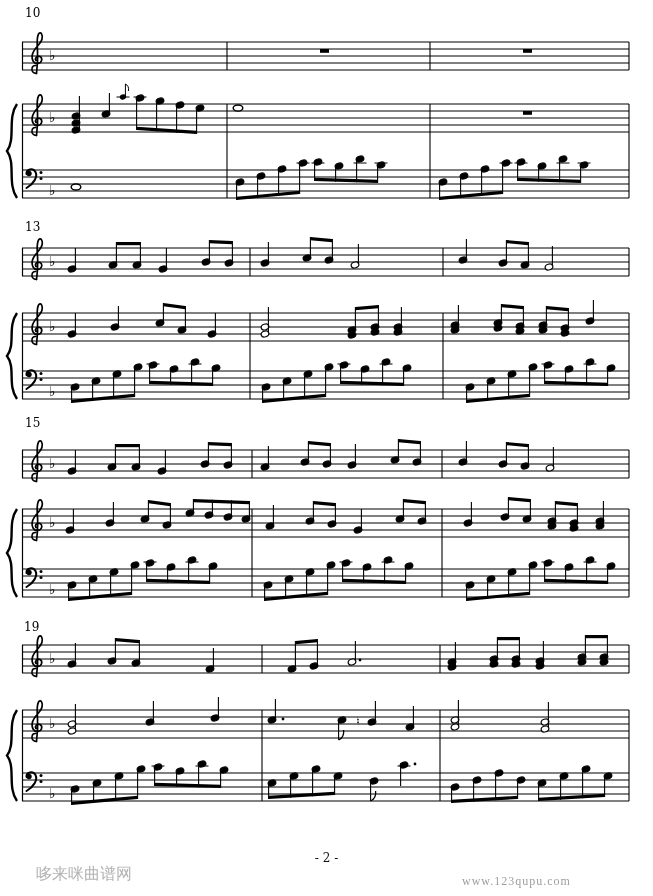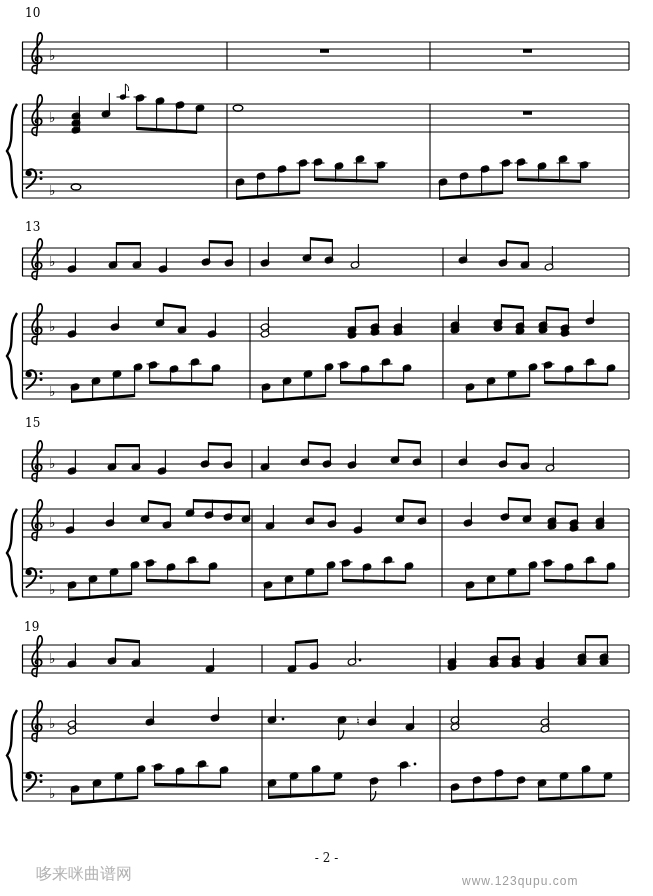--- a/index.html
+++ b/index.html
@@ -5,21 +5,21 @@
   html,body{margin:0;padding:0;background:#ffffff;}
   .page{position:relative;width:653px;height:896px;background:#ffffff;overflow:hidden;
         font-family:"DejaVu Sans",sans-serif;}
   .mnum{position:absolute;font-family:"DejaVu Serif","Liberation Serif",serif;
         font-size:12px;color:#000;}
   .pagenum{position:absolute;left:0;right:0;top:851px;text-align:center;
         font-family:"DejaVu Serif","Liberation Serif",serif;font-size:12px;color:#111;}
   .wm{position:absolute;left:36px;top:864px;font-size:16px;color:#b3b3b3;
         font-family:"DejaVu Sans",sans-serif;}
   .url{position:absolute;left:462px;top:874px;font-size:12px;color:#9e9e9e;
-        font-family:Liberation Sans, sans-serif;letter-spacing:1px;}
+        font-family:Liberation Serif, serif;letter-spacing:1px;}
   svg.score{position:absolute;left:0;top:0;}
 </style>
 </head>
 <body>
 
 <div class="page">
   <svg class="score" width="653" height="896" id="score">
       <g>
         <g>
           <line x1="22" y1="42" x2="629" y2="42" stroke="#000000" stroke-width="1"></line>

